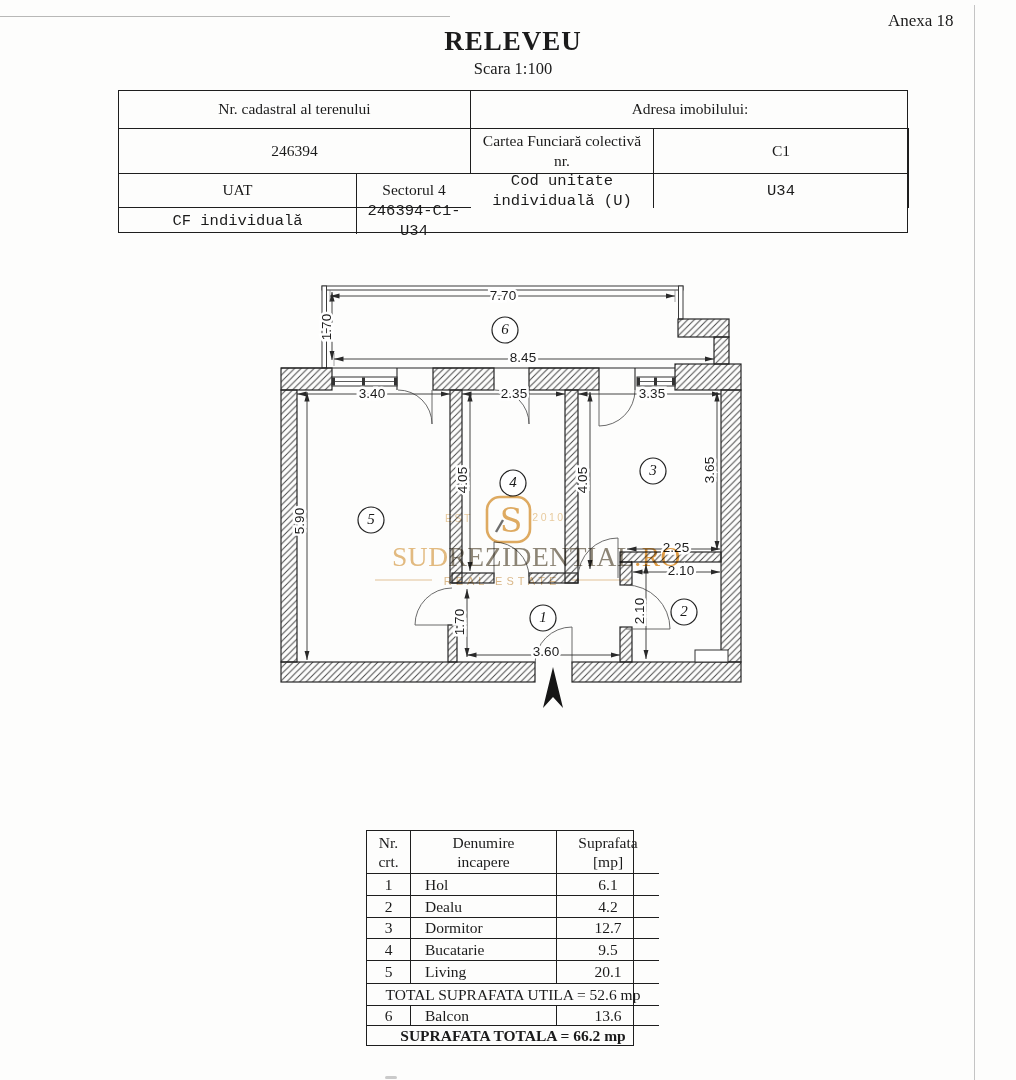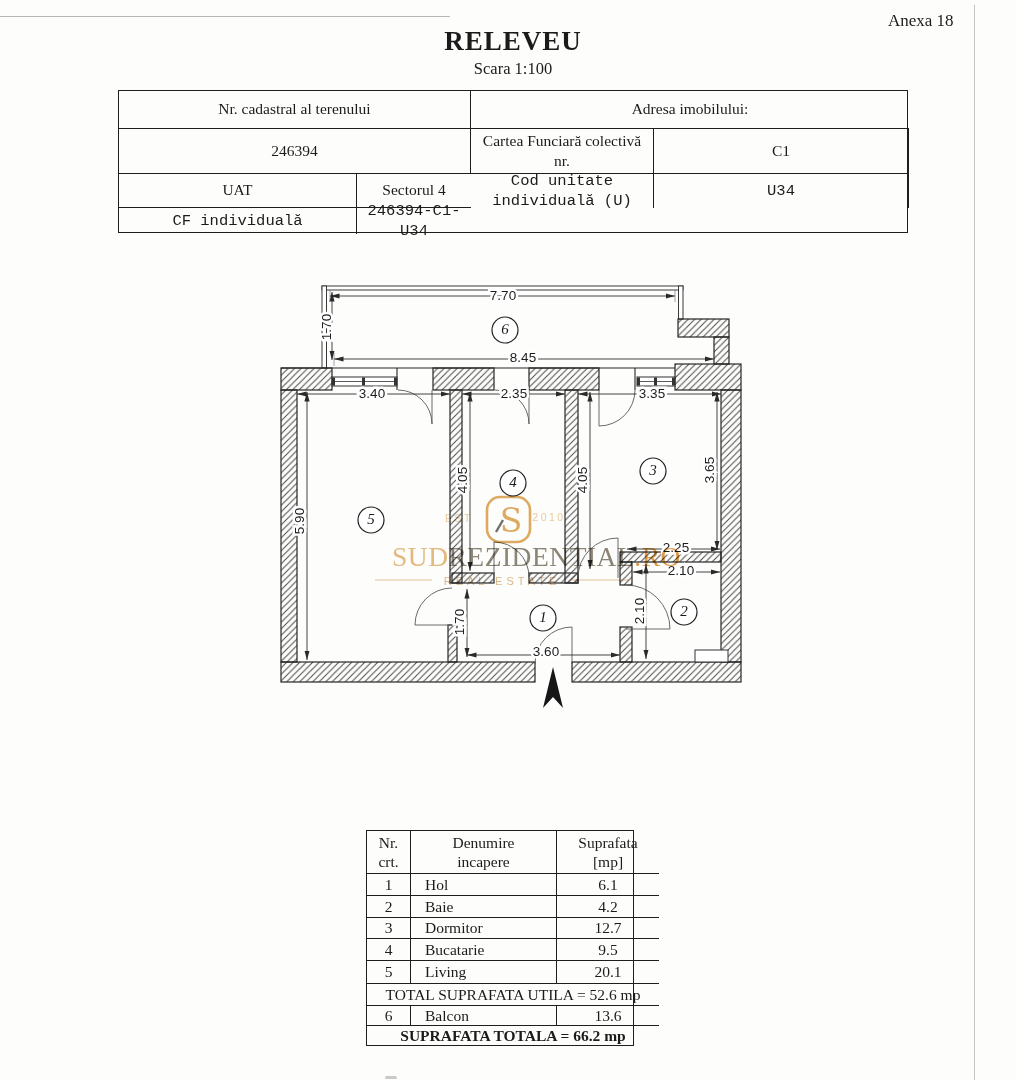--- a/index.html
+++ b/index.html
@@ -264,21 +264,21 @@
         <div>Suprafata</div>
         <div>[mp]</div>
       </div>
   </div>
 
   <div class="c">1</div>
   <div class="c name">Hol</div>
   <div class="c last">6.1</div>
 
   <div class="c">2</div>
-  <div class="c name">Baie</div>
+  <div class="c name">Dealu</div>
   <div class="c last">4.2</div>
 
   <div class="c">3</div>
   <div class="c name">Dormitor</div>
   <div class="c last">12.7</div>
 
   <div class="c">4</div>
   <div class="c name">Bucatarie</div>
   <div class="c last">9.5</div>
 

